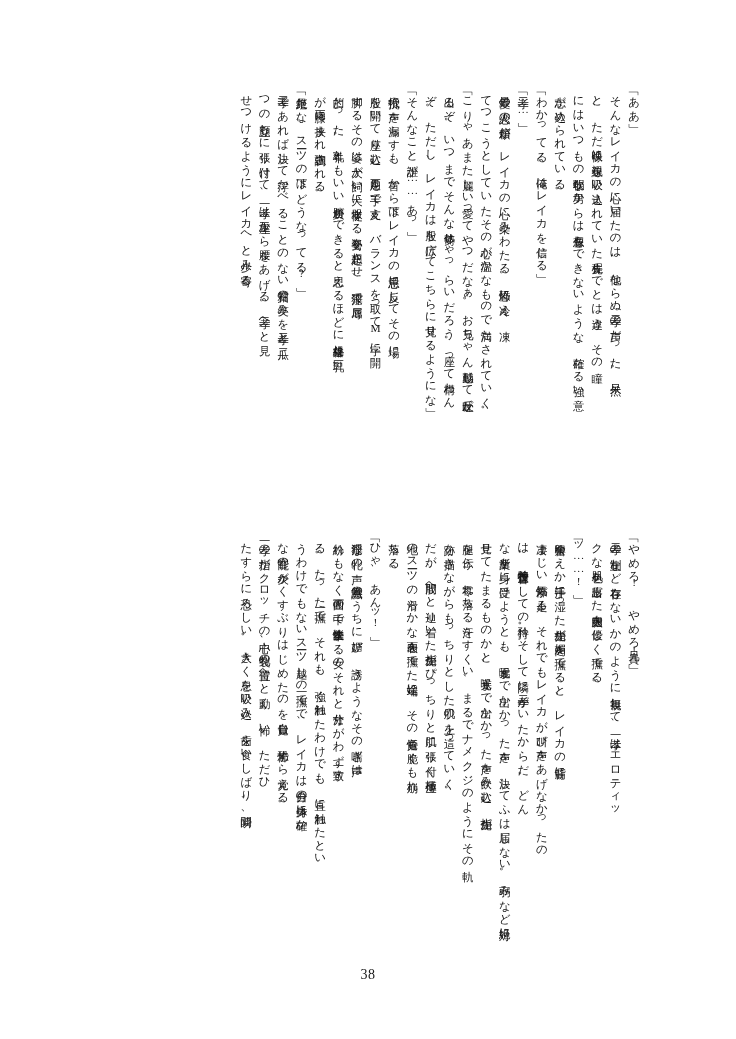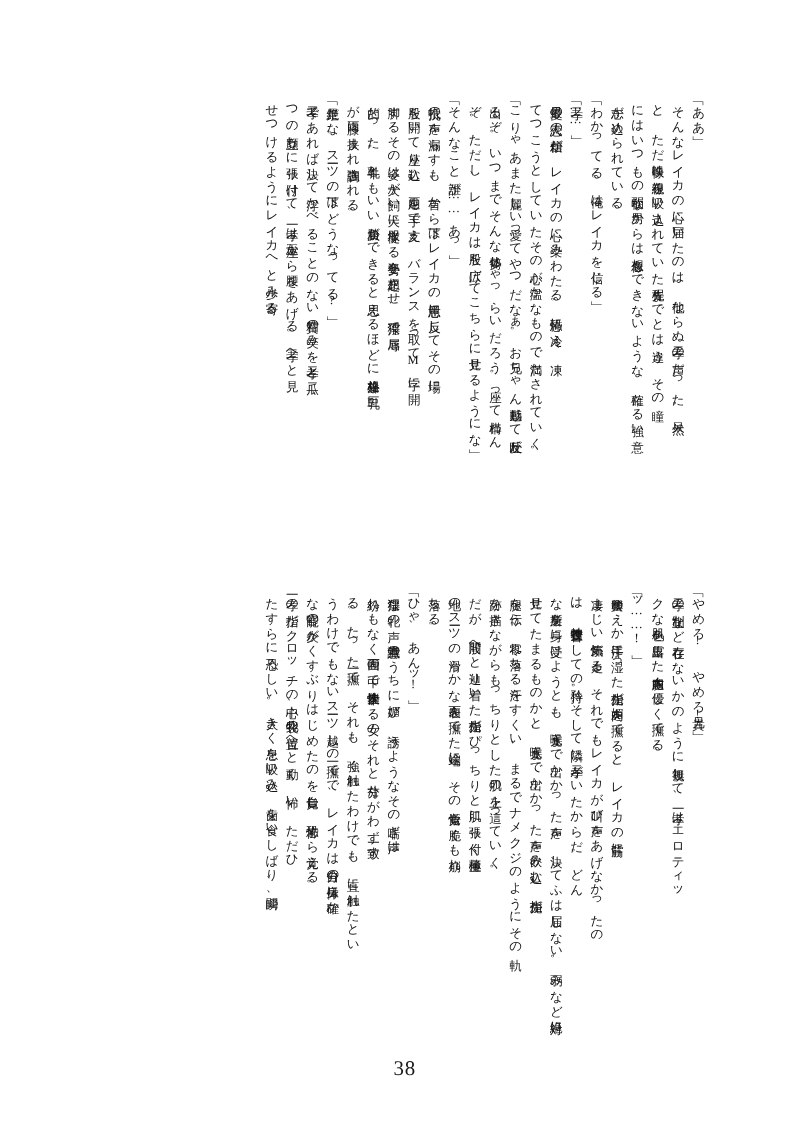--- a/index.html
+++ b/index.html
@@ -51,21 +51,21 @@
   .vpara {
     margin: 0;
     padding: 0;
   }
   .pageno {
     position: absolute;
     left: 0;
     right: 0;
     bottom: 56px;
     text-align: center;
-    font-size: 19px;
+    font-size: 14px;
     letter-spacing: 0.04em;
     color: #181818;
     font-family: "Liberation Serif", "DejaVu Serif", serif;
   }
 </style>
 </head>
 <body>
 
 <div id="page">
 

